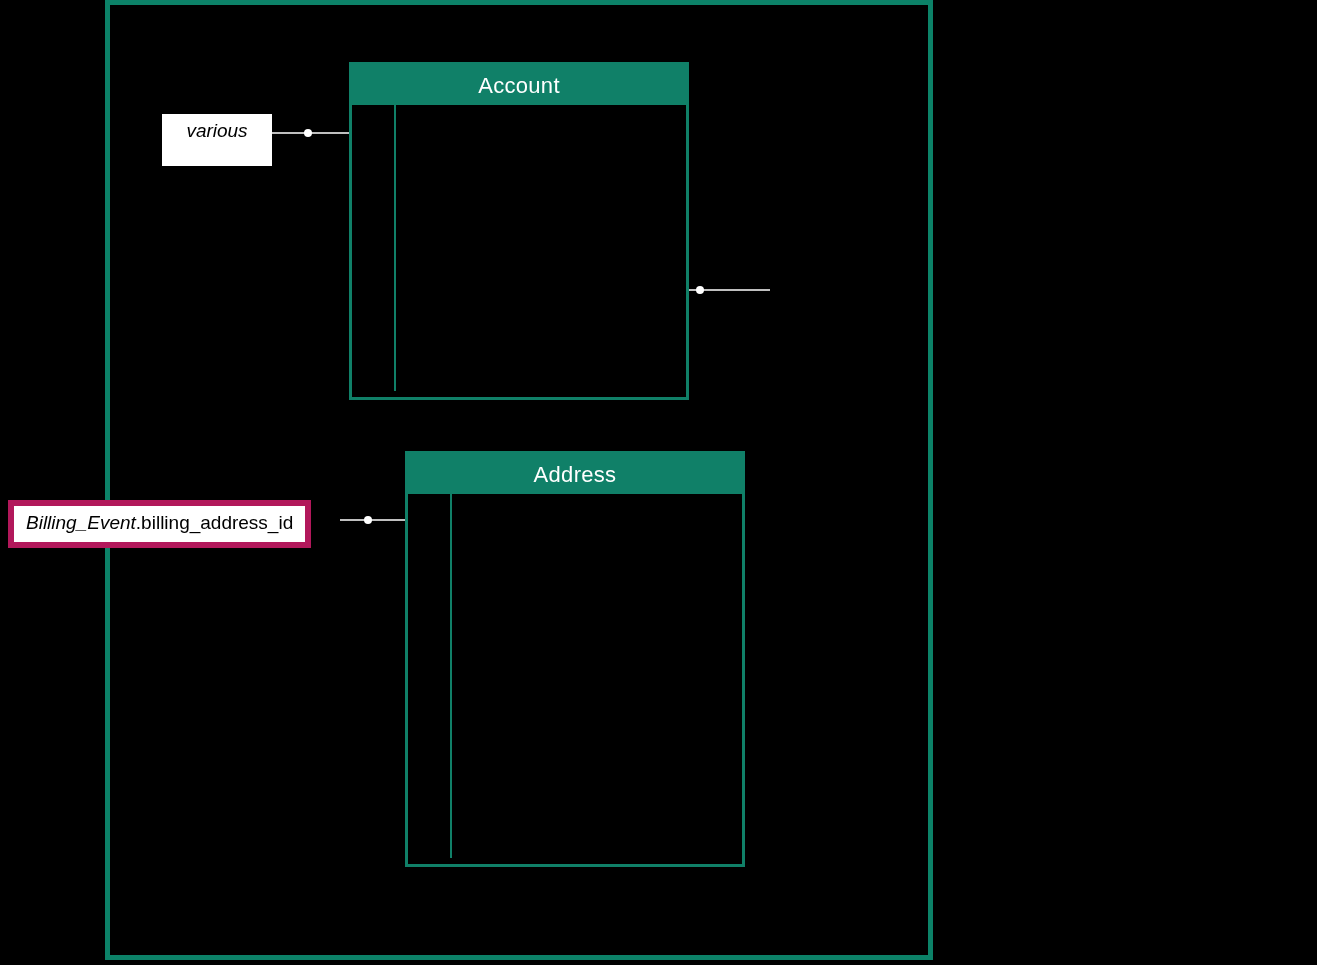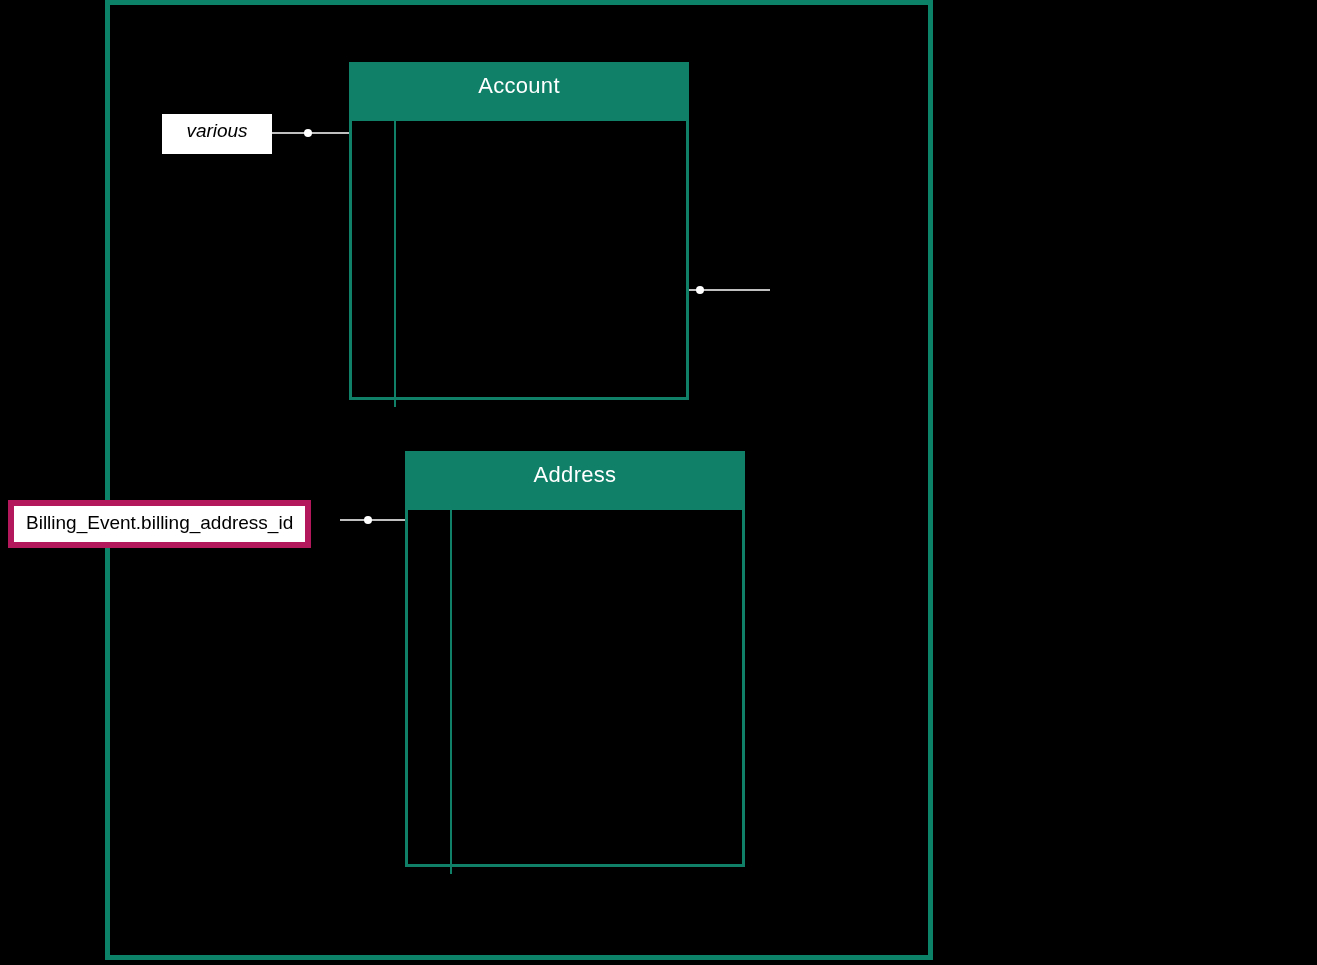--- a/index.html
+++ b/index.html
@@ -31,21 +31,21 @@
     border: 3px solid #108068;
     box-sizing: border-box;
     background: #000;
   }
   .entity-header {
     background: #108068;
     color: #fff;
     font-size: 22px;
     font-weight: 400;
     text-align: center;
-    padding: 8px 0 22px 0;
+    padding: 8px 0 6px 0;
     letter-spacing: 0.3px;
   }
   .entity-body {
     display: flex;
     height: calc(100% - 46px);
   }
   .key-col {
     border-right: 2px solid #108068;
     box-sizing: border-box;
   }
@@ -67,38 +67,38 @@
     width: 340px;
     height: 416px;
   }
   #entity-address .key-col { width: 44px; }
 
   .label-box {
     position: absolute;
     background: #fff;
     color: #000;
     font-size: 19px;
-    padding: 6px 14px 12px 14px;
+    padding: 6px 14px 24px 14px;
     box-sizing: border-box;
     white-space: nowrap;
   }
   .label-various {
     left: 162px;
     top: 114px;
     font-style: italic;
     text-align: center;
     width: 110px;
   }
   .label-billing {
     left: 8px;
     top: 500px;
     border: 6px solid #B2185B;
     padding: 6px 12px 8px 12px;
   }
-  .billing-ev { }
+  .billing-ev { font-style: italic; }
   svg.lines {
     position: absolute;
     left: 0; top: 0;
     width: 1317px; height: 965px;
     pointer-events: none;
   }
   .conn-line { stroke: #fff; stroke-width: 1.5; fill: none; }
   .conn-dot { fill: #fff; }
 </style>
 </head>

